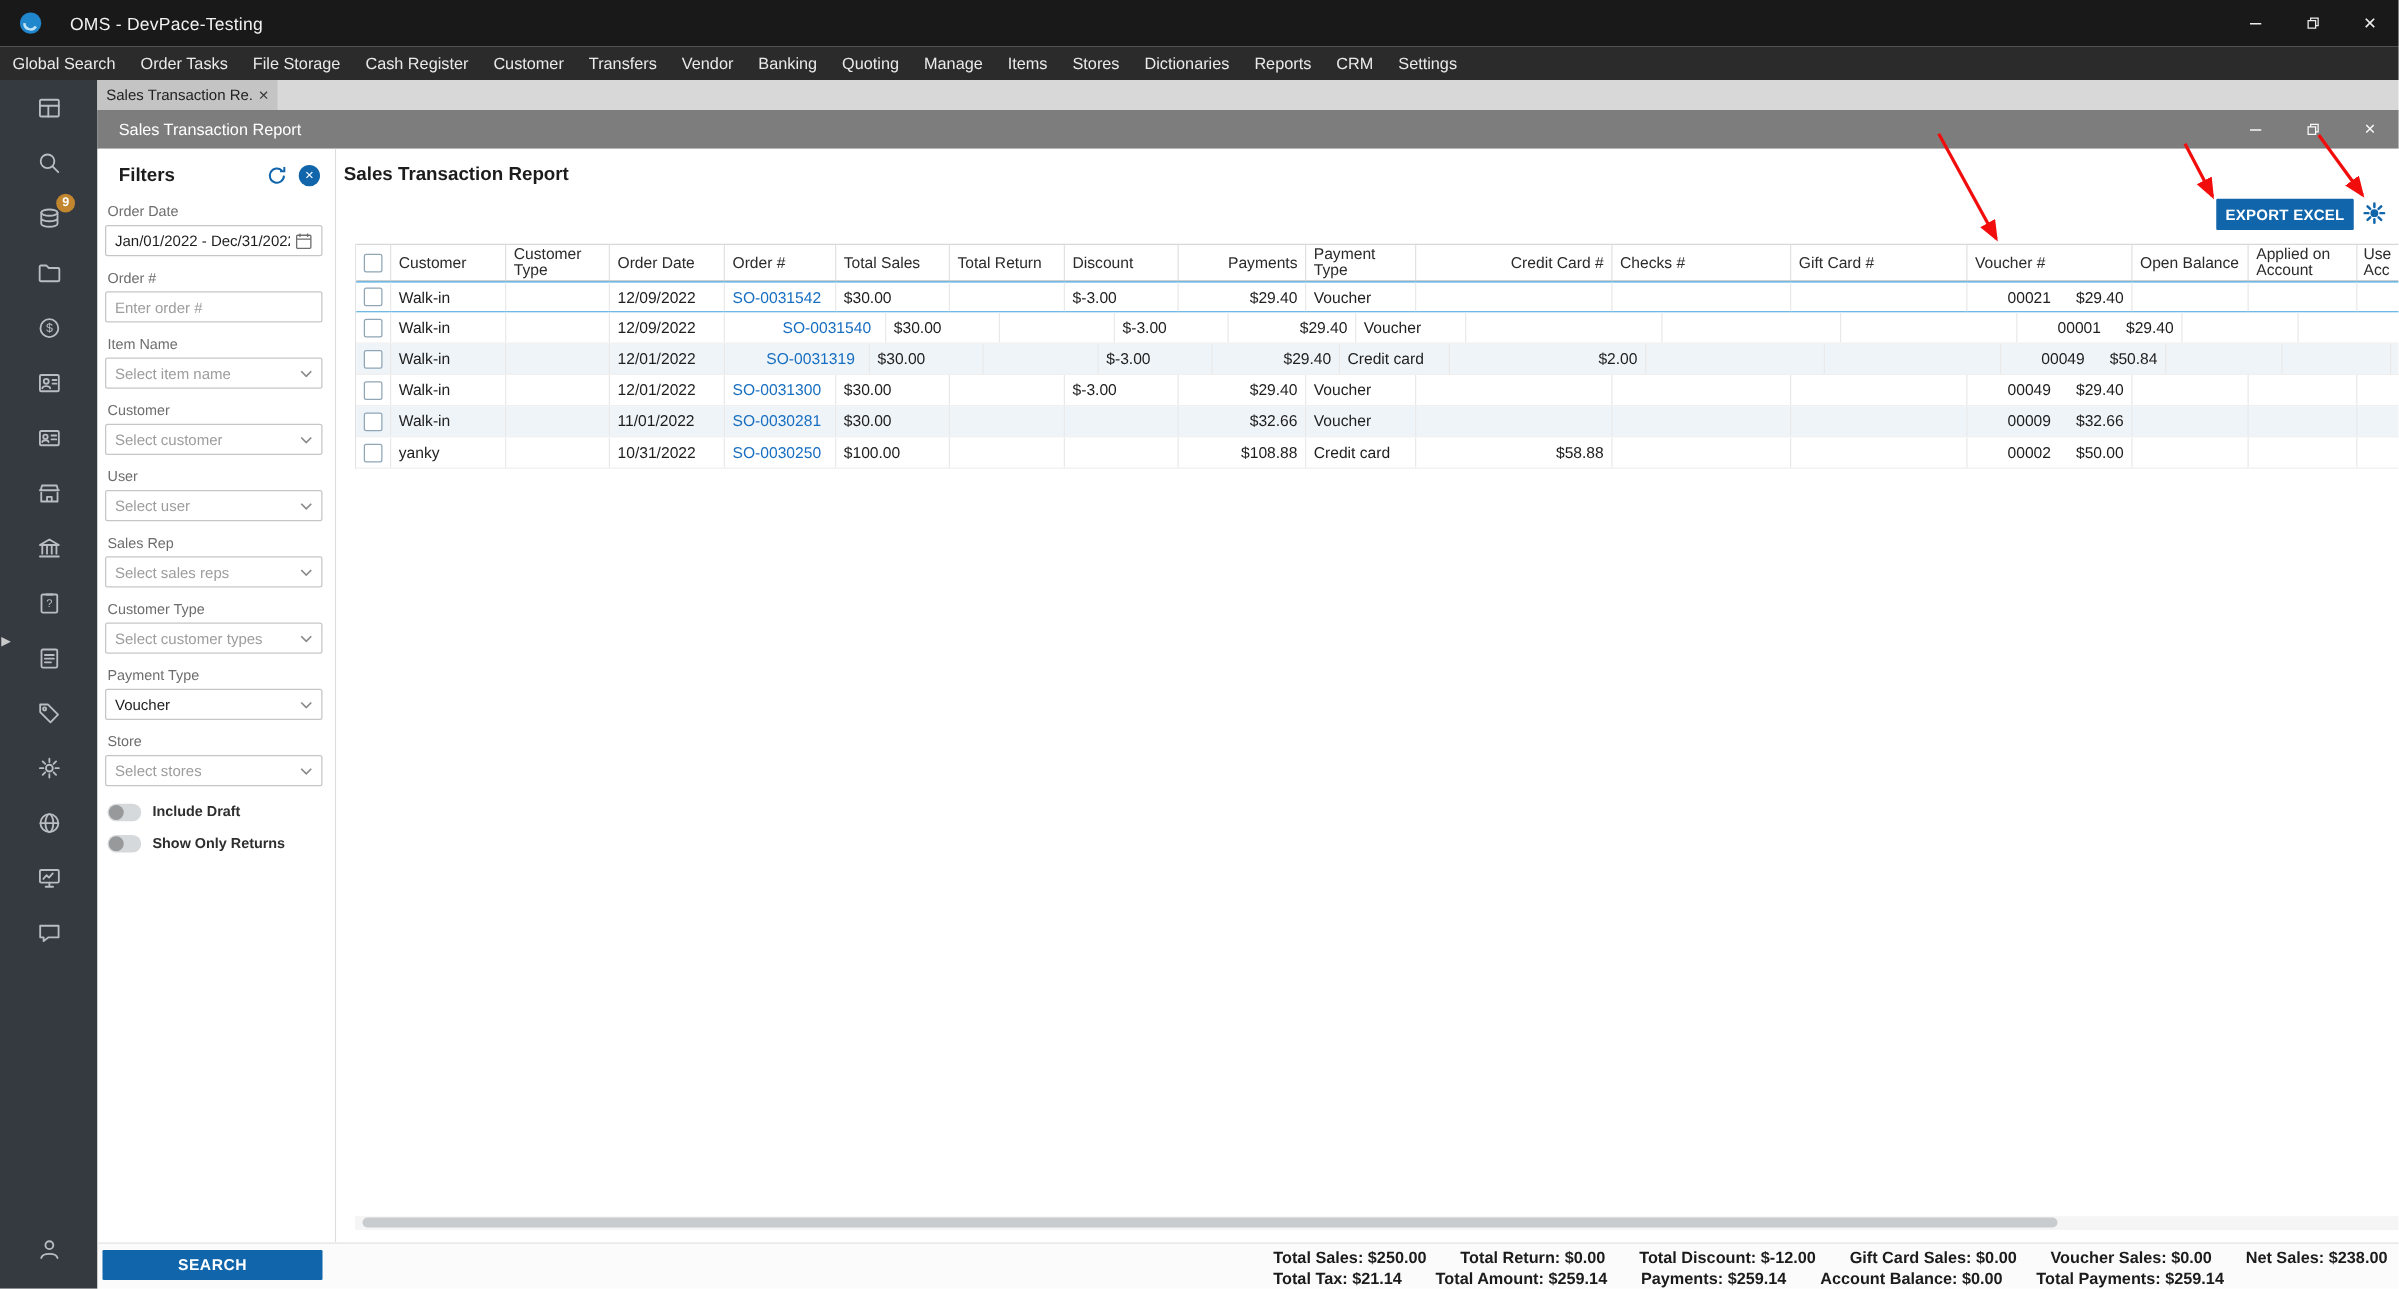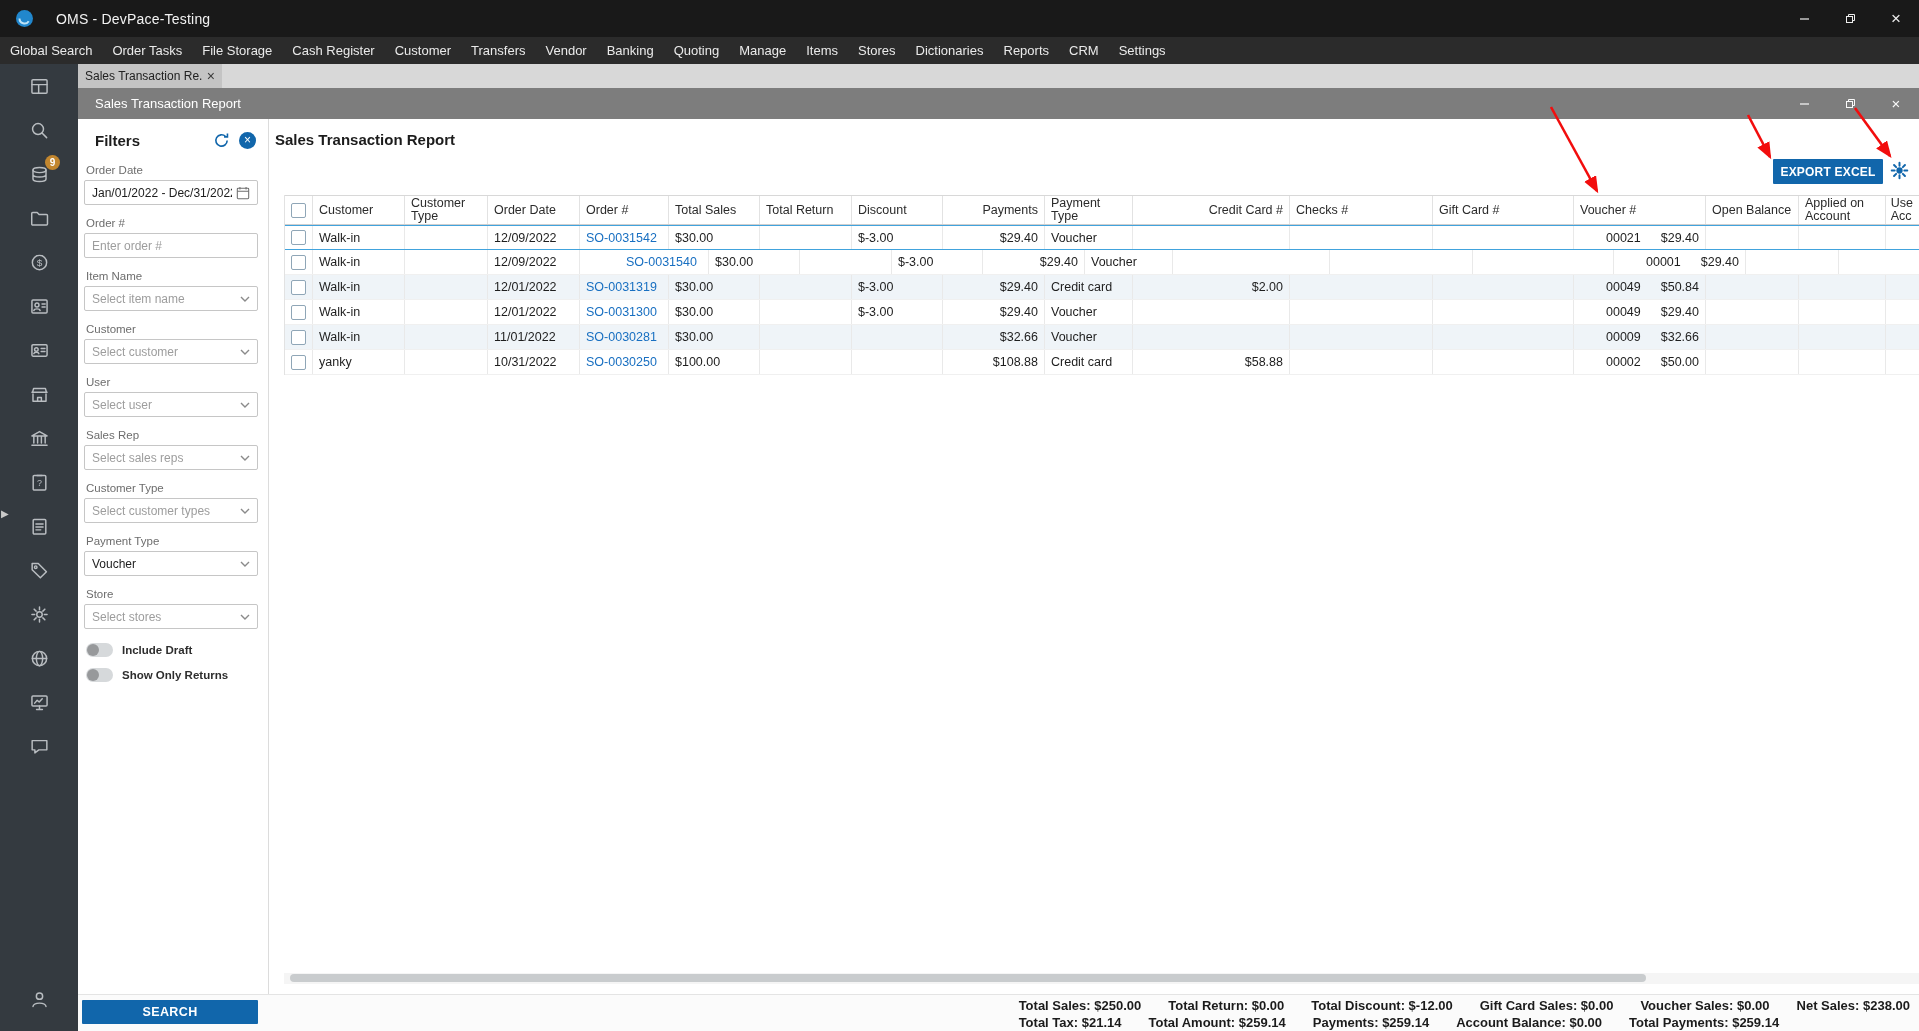--- a/index.html
+++ b/index.html
@@ -589,21 +589,21 @@
         </div>
         <div class="bcell" style="width: 92px;">
           <span>Walk-in</span>
         </div>
         <div class="bcell" style="width: 83px;">
           <span></span>
         </div>
         <div class="bcell" style="width: 92px;">
           <span>12/01/2022</span>
         </div>
-        <div class="bcell" style="width: 89px;">
+        <div class="bcell" style="width: 89px; margin-left: 27px;">
           <span class="link">SO-0031319</span>
         </div>
         <div class="bcell" style="width: 91px;">
           <span>$30.00</span>
         </div>
         <div class="bcell" style="width: 92px;">
           <span></span>
         </div>
         <div class="bcell" style="width: 91px;">
           <span>$-3.00</span>

